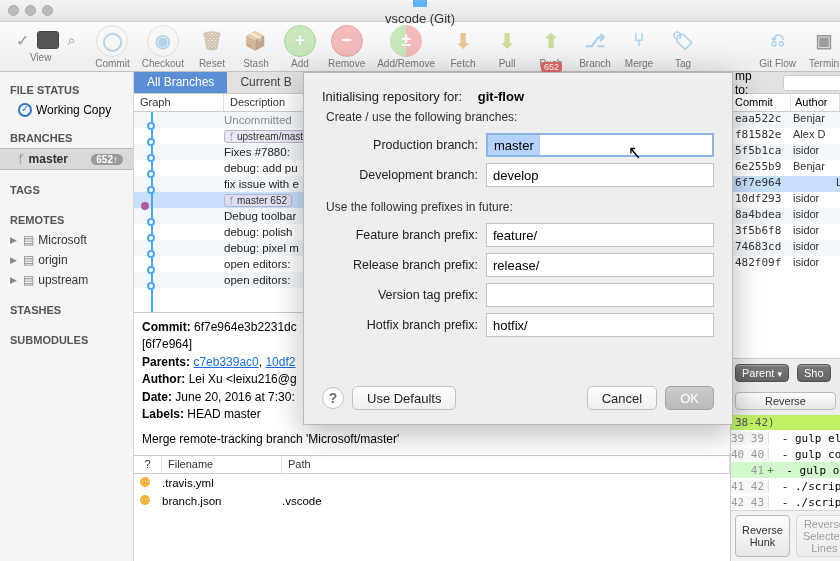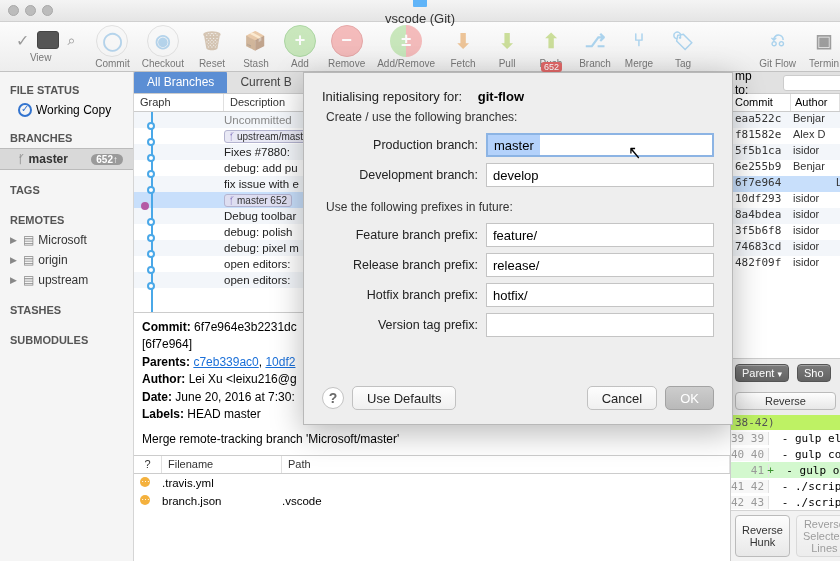--- a/index.html
+++ b/index.html
@@ -481,26 +481,26 @@
   <div class="modal-sub" style="margin-top:10px;">Use the following prefixes in future:</div>
   <div class="form-row">
     <label>Feature branch prefix:</label>
     <input value="feature/" style="">
   </div>
   <div class="form-row">
     <label>Release branch prefix:</label>
     <input value="release/" style="">
   </div>
   <div class="form-row">
+    <label>Version tag prefix:</label>
+    <input value="" style="">
+  </div>
+  <div class="form-row">
     <label>Hotfix branch prefix:</label>
     <input value="hotfix/" style="">
-  </div>
-  <div class="form-row">
-    <label>Version tag prefix:</label>
-    <input value="" style="">
   </div>
   <div class="modal-footer">
     <div class="help-btn">?</div>
     <button class="mac-button">Use Defaults</button>
     <div class="flex"></div>
     <button class="mac-button">Cancel</button>
     <button class="mac-button primary">OK</button>
   </div>
 </div>
 

